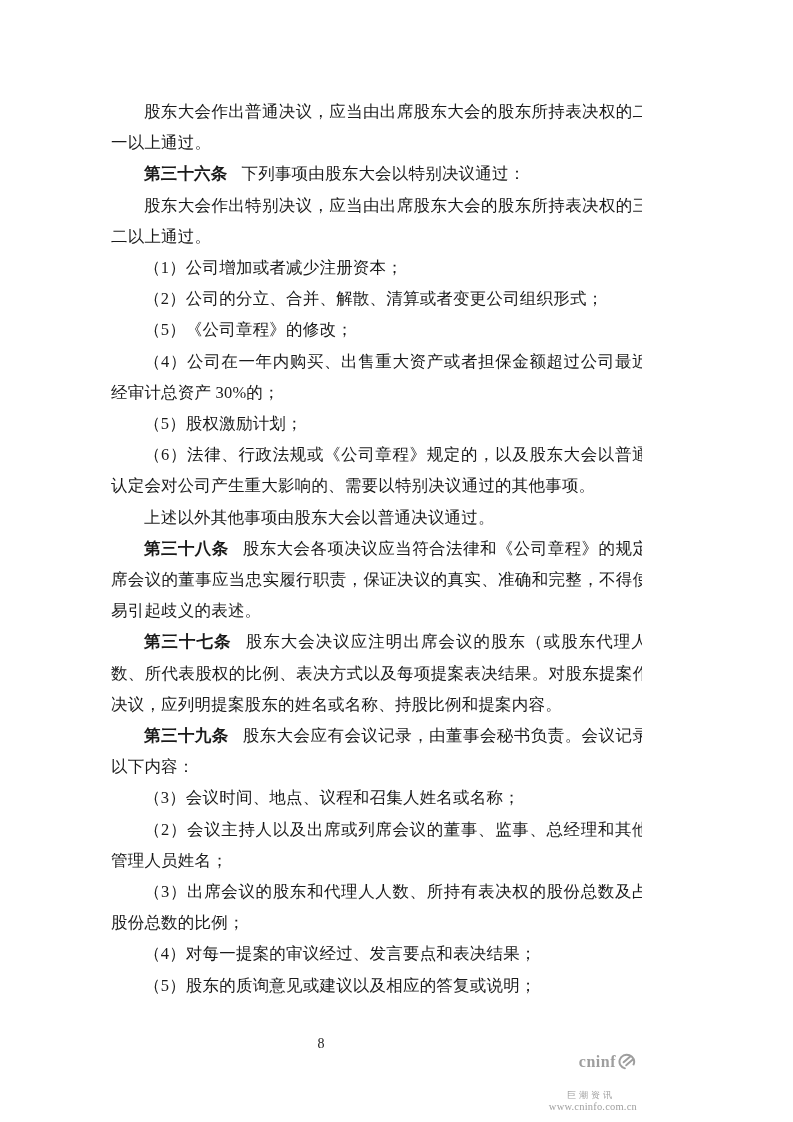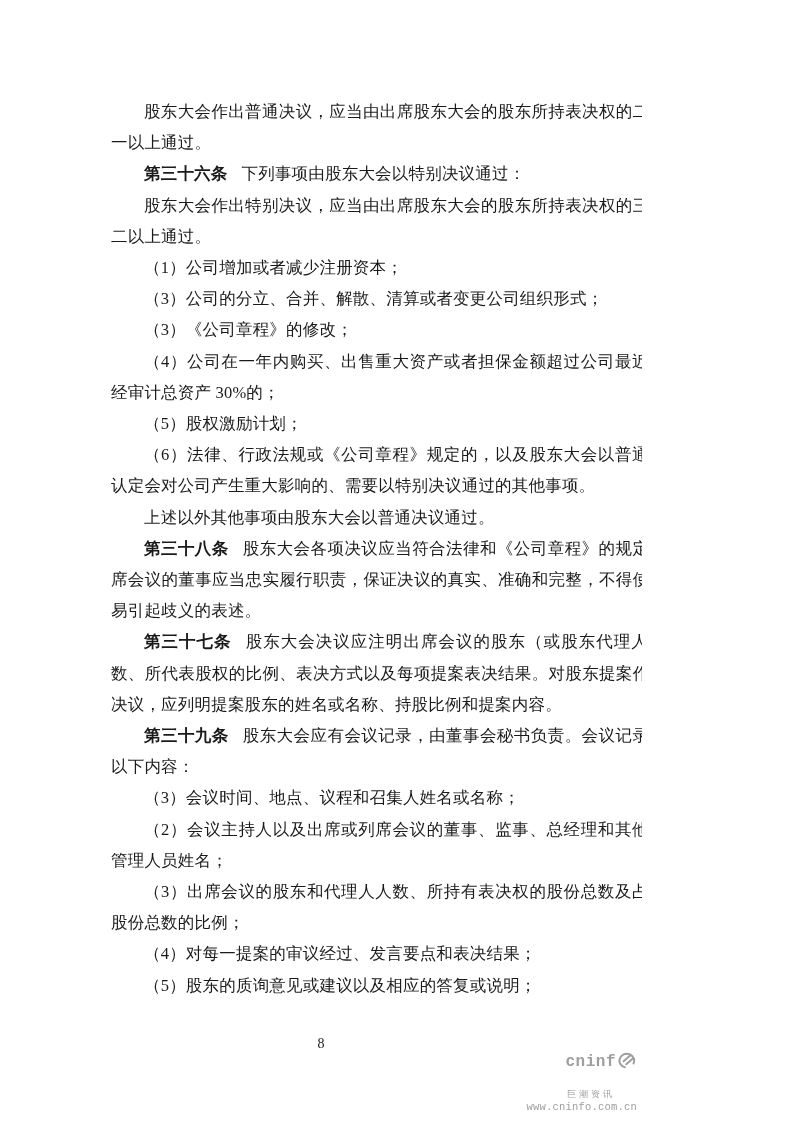--- a/index.html
+++ b/index.html
@@ -45,21 +45,21 @@
     color: #1a1a1a;
   }
   .watermark {
     position: absolute;
     right: 5px;
     bottom: 8px;
     display: flex;
     flex-direction: column;
     align-items: flex-end;
     color: #9e9e9e;
-    font-family: Liberation Mono, monospace;
+    font-family: Liberation Serif, serif;
     user-select: none;
   }
   .wm-brand-row {
     display: flex;
     align-items: center;
     gap: 1px;
     line-height: 1;
   }
   .wm-brand {
     font-weight: bold;
@@ -88,22 +88,22 @@
 </head>
 <body>
 
 <div class="page">
 
   <div class="content" id="doc-body">
       <p><span>股东大会作出普通决议，应当由出席股东大会的股东所持表决权的二分之一以上通过。</span></p>
       <p><span class="article-num">第三十六条</span><span>下列事项由股东大会以特别决议通过：</span></p>
       <p><span>股东大会作出特别决议，应当由出席股东大会的股东所持表决权的三分之二以上通过。</span></p>
       <p><span>（1）公司增加或者减少注册资本；</span></p>
-      <p><span>（3）公司的分立、合并、解散、清算或者变更公司组织形式；</span></p>
-      <p><span>（3）《公司章程》的修改；</span></p>
+      <p><span>（2）公司的分立、合并、解散、清算或者变更公司组织形式；</span></p>
+      <p><span>（5）《公司章程》的修改；</span></p>
       <p><span>（4）公司在一年内购买、出售重大资产或者担保金额超过公司最近一期经审计总资产 30%的；</span></p>
       <p><span>（5）股权激励计划；</span></p>
       <p><span>（6）法律、行政法规或《公司章程》规定的，以及股东大会以普通决议认定会对公司产生重大影响的、需要以特别决议通过的其他事项。</span></p>
       <p><span>上述以外其他事项由股东大会以普通决议通过。</span></p>
       <p><span class="article-num">第三十八条</span><span>股东大会各项决议应当符合法律和《公司章程》的规定。出席会议的董事应当忠实履行职责，保证决议的真实、准确和完整，不得使用容易引起歧义的表述。</span></p>
       <p><span class="article-num">第三十七条</span><span>股东大会决议应注明出席会议的股东（或股东代理人）人数、所代表股权的比例、表决方式以及每项提案表决结果。对股东提案作出的决议，应列明提案股东的姓名或名称、持股比例和提案内容。</span></p>
       <p><span class="article-num">第三十九条</span><span>股东大会应有会议记录，由董事会秘书负责。会议记录记载以下内容：</span></p>
       <p><span>（3）会议时间、地点、议程和召集人姓名或名称；</span></p>
       <p><span>（2）会议主持人以及出席或列席会议的董事、监事、总经理和其他高级管理人员姓名；</span></p>
       <p><span>（3）出席会议的股东和代理人人数、所持有表决权的股份总数及占公司股份总数的比例；</span></p>

